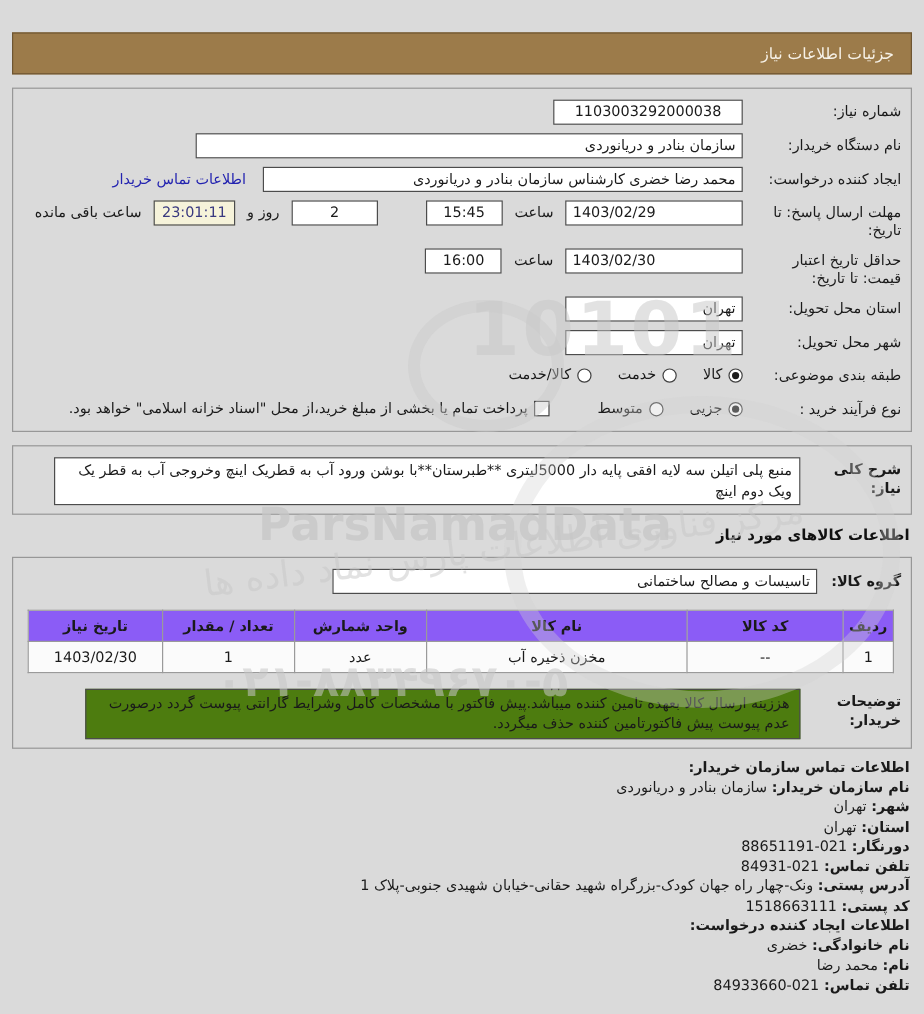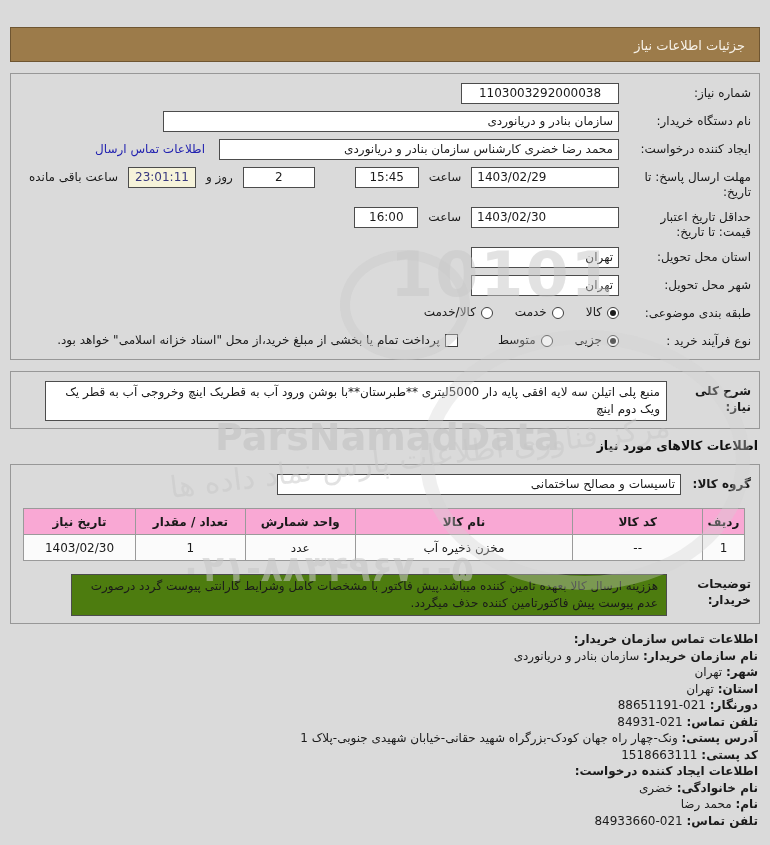--- a/index.html
+++ b/index.html
@@ -61,21 +61,21 @@
   .desc-lbl { width:84px; flex:0 0 84px; font-weight:bold; padding-top:2px; line-height:16px; }
   .descbox {
     background:#fff; border:1px solid #4c4c4c;
     width:622px; min-height:40px; padding:2px 6px; line-height:17px;
   }
 
   .sec-heading { font-weight:bold; margin:9px 12px 0 0; font-size:12.5px; color:#111; }
 
   table.goods { border-collapse:collapse; width:722px; margin:13px 6px 0 6px; background:#fbfbfb; }
   table.goods th, table.goods td { border:1px solid #9a9a9a; height:26px; text-align:center; padding:2px 4px; }
-  table.goods th { background:#f9a8d4; font-weight:bold; font-size:12px; }
+  table.goods th { background:#8b5cf6; font-weight:bold; font-size:12px; }
   .c-row{width:42px}.c-code{width:130px}.c-name{width:218px}.c-unit{width:110px}.c-qty{width:110px}.c-date{width:112px}
 
   .notes-row { display:flex; align-items:flex-start; margin-top:13px; }
   .notes-lbl { width:84px; flex:0 0 84px; font-weight:bold; padding-top:2px; line-height:16px; }
   .notesbox {
     background:#4d7c0f; border:1px solid #4c4c4c;
     width:596px; min-height:42px; padding:3px 8px; line-height:17px; text-align:right;
   }
 
   .contact { margin:7px 12px 0 0; line-height:16.5px; }
@@ -113,21 +113,21 @@
     </div>
 
     <div class="frow">
       <div class="flabel">نام دستگاه خریدار:</div>
       <div class="fbox w-org">سازمان بنادر و دریانوردی</div>
     </div>
 
     <div class="frow">
       <div class="flabel">ایجاد کننده درخواست:</div>
       <div class="fbox w-creator">محمد رضا خضری کارشناس سازمان بنادر و دریانوردی</div>
-      <div class="link">اطلاعات تماس ارسال</div>
+      <div class="link">اطلاعات تماس خریدار</div>
     </div>
 
     <div class="frow">
       <div class="flabel">مهلت ارسال پاسخ: تا تاریخ:</div>
       <div class="fbox w-date ltr">1403/02/29</div>
       <div class="inline-lbl">ساعت</div>
       <div class="fbox w-time ltr">15:45</div>
       <div class="fbox w-days gap40">2</div>
       <div class="inline-lbl">روز و</div>
       <div class="fbox w-count ltr">23:01:11</div>

